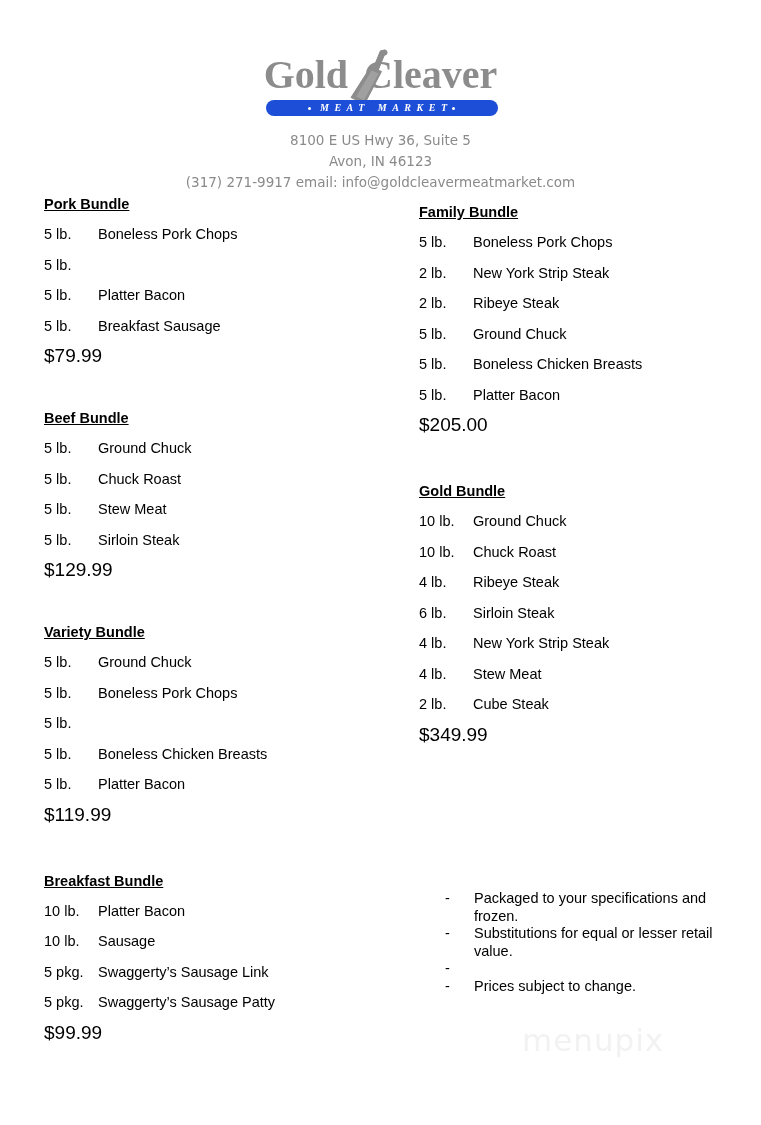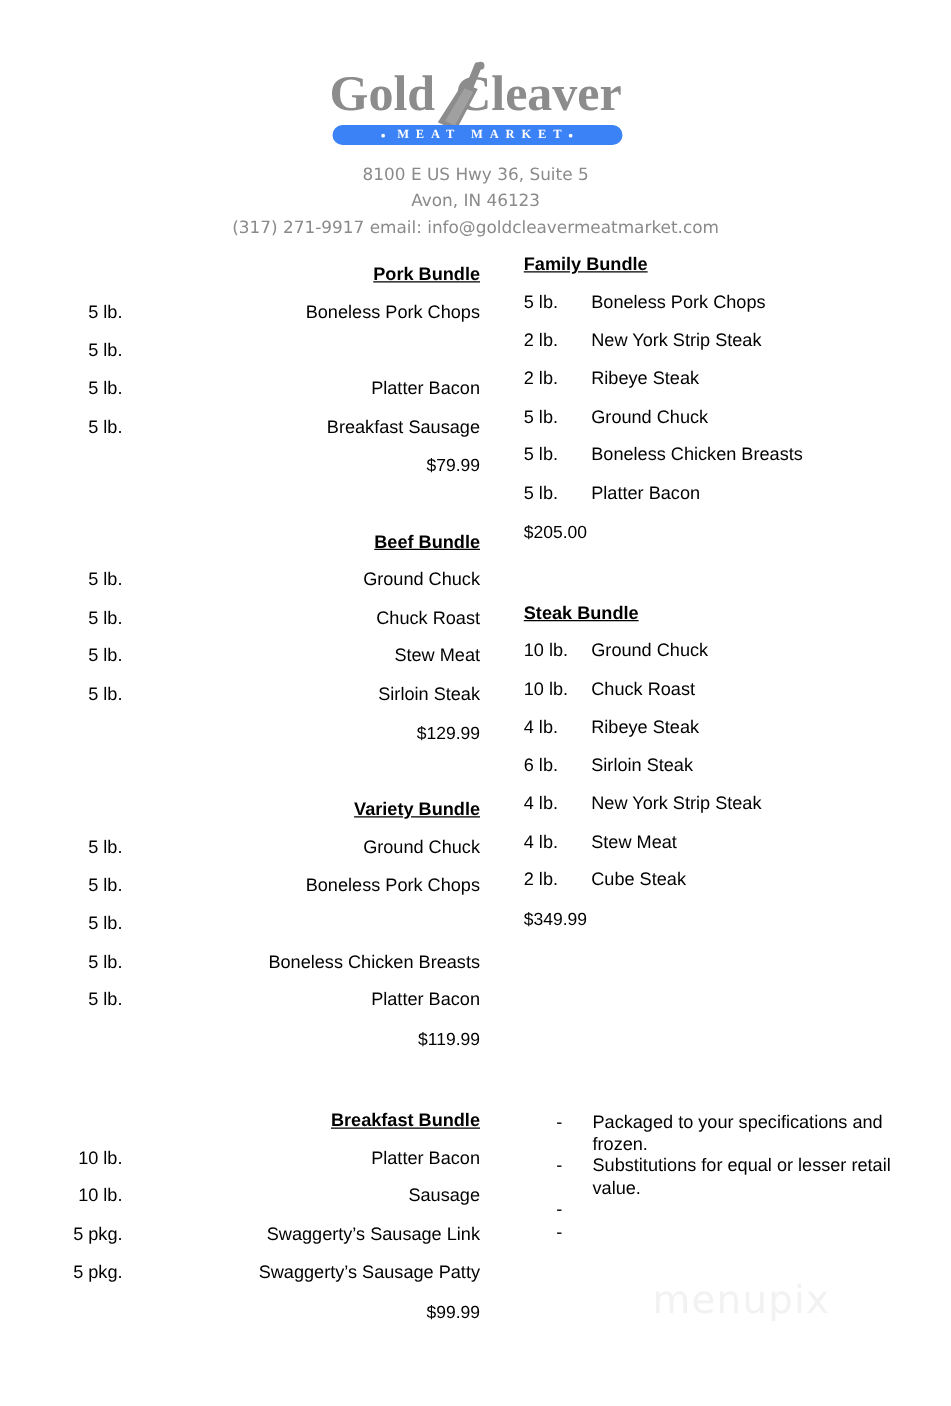--- a/index.html
+++ b/index.html
@@ -52,26 +52,27 @@
     height: 58px;
     z-index: 2;
     pointer-events: none;
   }
   .logo-bar {
     position: absolute;
     left: 10px;
     top: 48px;
     width: 232px;
     height: 16px;
-    background: #3b82f6;
+    background: #1d4ed8;
     border-radius: 9px;
     z-index: 3;
     display: flex;
     align-items: center;
     justify-content: center;
+    font-style: italic;
   }
   .logo-bar-text {
     color: #ffffff;
     font-family: "Liberation Serif", serif;
     font-weight: bold;
     font-size: 10px;
     letter-spacing: 5.5px;
     text-indent: 5.5px;
     line-height: 16px;
     white-space: nowrap;
@@ -92,23 +93,22 @@
     color: #8a8a8a;
     line-height: 21px;
     white-space: nowrap;
   }
   .addr1 { margin-top: 6px; }
 
   
   .col-left {
     position: absolute;
     left: 44px;
-    top: 210px;
+    top: 194px;
     width: 340px;
-    text-align: right;
   }
   .col-right {
     position: absolute;
     left: 419px;
     top: 202px;
     width: 330px;
   }
 
   .bundle { margin-bottom: 0; }
   .bundle-title {
@@ -122,21 +122,21 @@
   .row {
     display: flex;
     line-height: 18px;
     font-size: 14.5px;
     margin-bottom: 12.5px;
     white-space: nowrap;
   }
   .row .qty { width: 54px; flex: 0 0 54px; }
   .row .item { flex: 1 1 auto; }
   .price {
-    font-size: 14px;
+    font-size: 19px;
     line-height: 18px;
     margin-bottom: 0;
   }
   .spacer-md { height: 43px; }
   .spacer-lg { height: 47px; }
 
   
   .notes {
     position: absolute;
     left: 445px;
@@ -323,21 +323,21 @@
     <div class="row">
       <span class="qty">5 lb.</span>
       <span class="item">Platter Bacon</span>
     </div>
     <div class="price">$205.00</div>
   </div>
 
   <div class="spacer-lg"></div>
 
   <div class="bundle">
-    <div class="bundle-title">Steak Bundle</div>
+    <div class="bundle-title">Gold Bundle</div>
     <div class="row">
       <span class="qty">10 lb.</span>
       <span class="item">Ground Chuck</span>
     </div>
     <div class="row">
       <span class="qty">10 lb.</span>
       <span class="item">Chuck Roast</span>
     </div>
     <div class="row">
       <span class="qty">4 lb.</span>
@@ -371,16 +371,17 @@
   </div>
   <div class="note-row">
     <span class="note-dash">-</span>
     <span class="note-text">Substitutions for equal or lesser retail value.</span>
   </div>
   <div class="note-row">
     <span class="note-dash">-</span>
   </div>
   <div class="note-row">
     <span class="note-dash">-</span>
+    <span class="note-text">Prices subject to change.</span>
   </div>
 </div>
 
 <div class="watermark">menupix</div>
 
 </body></html>

